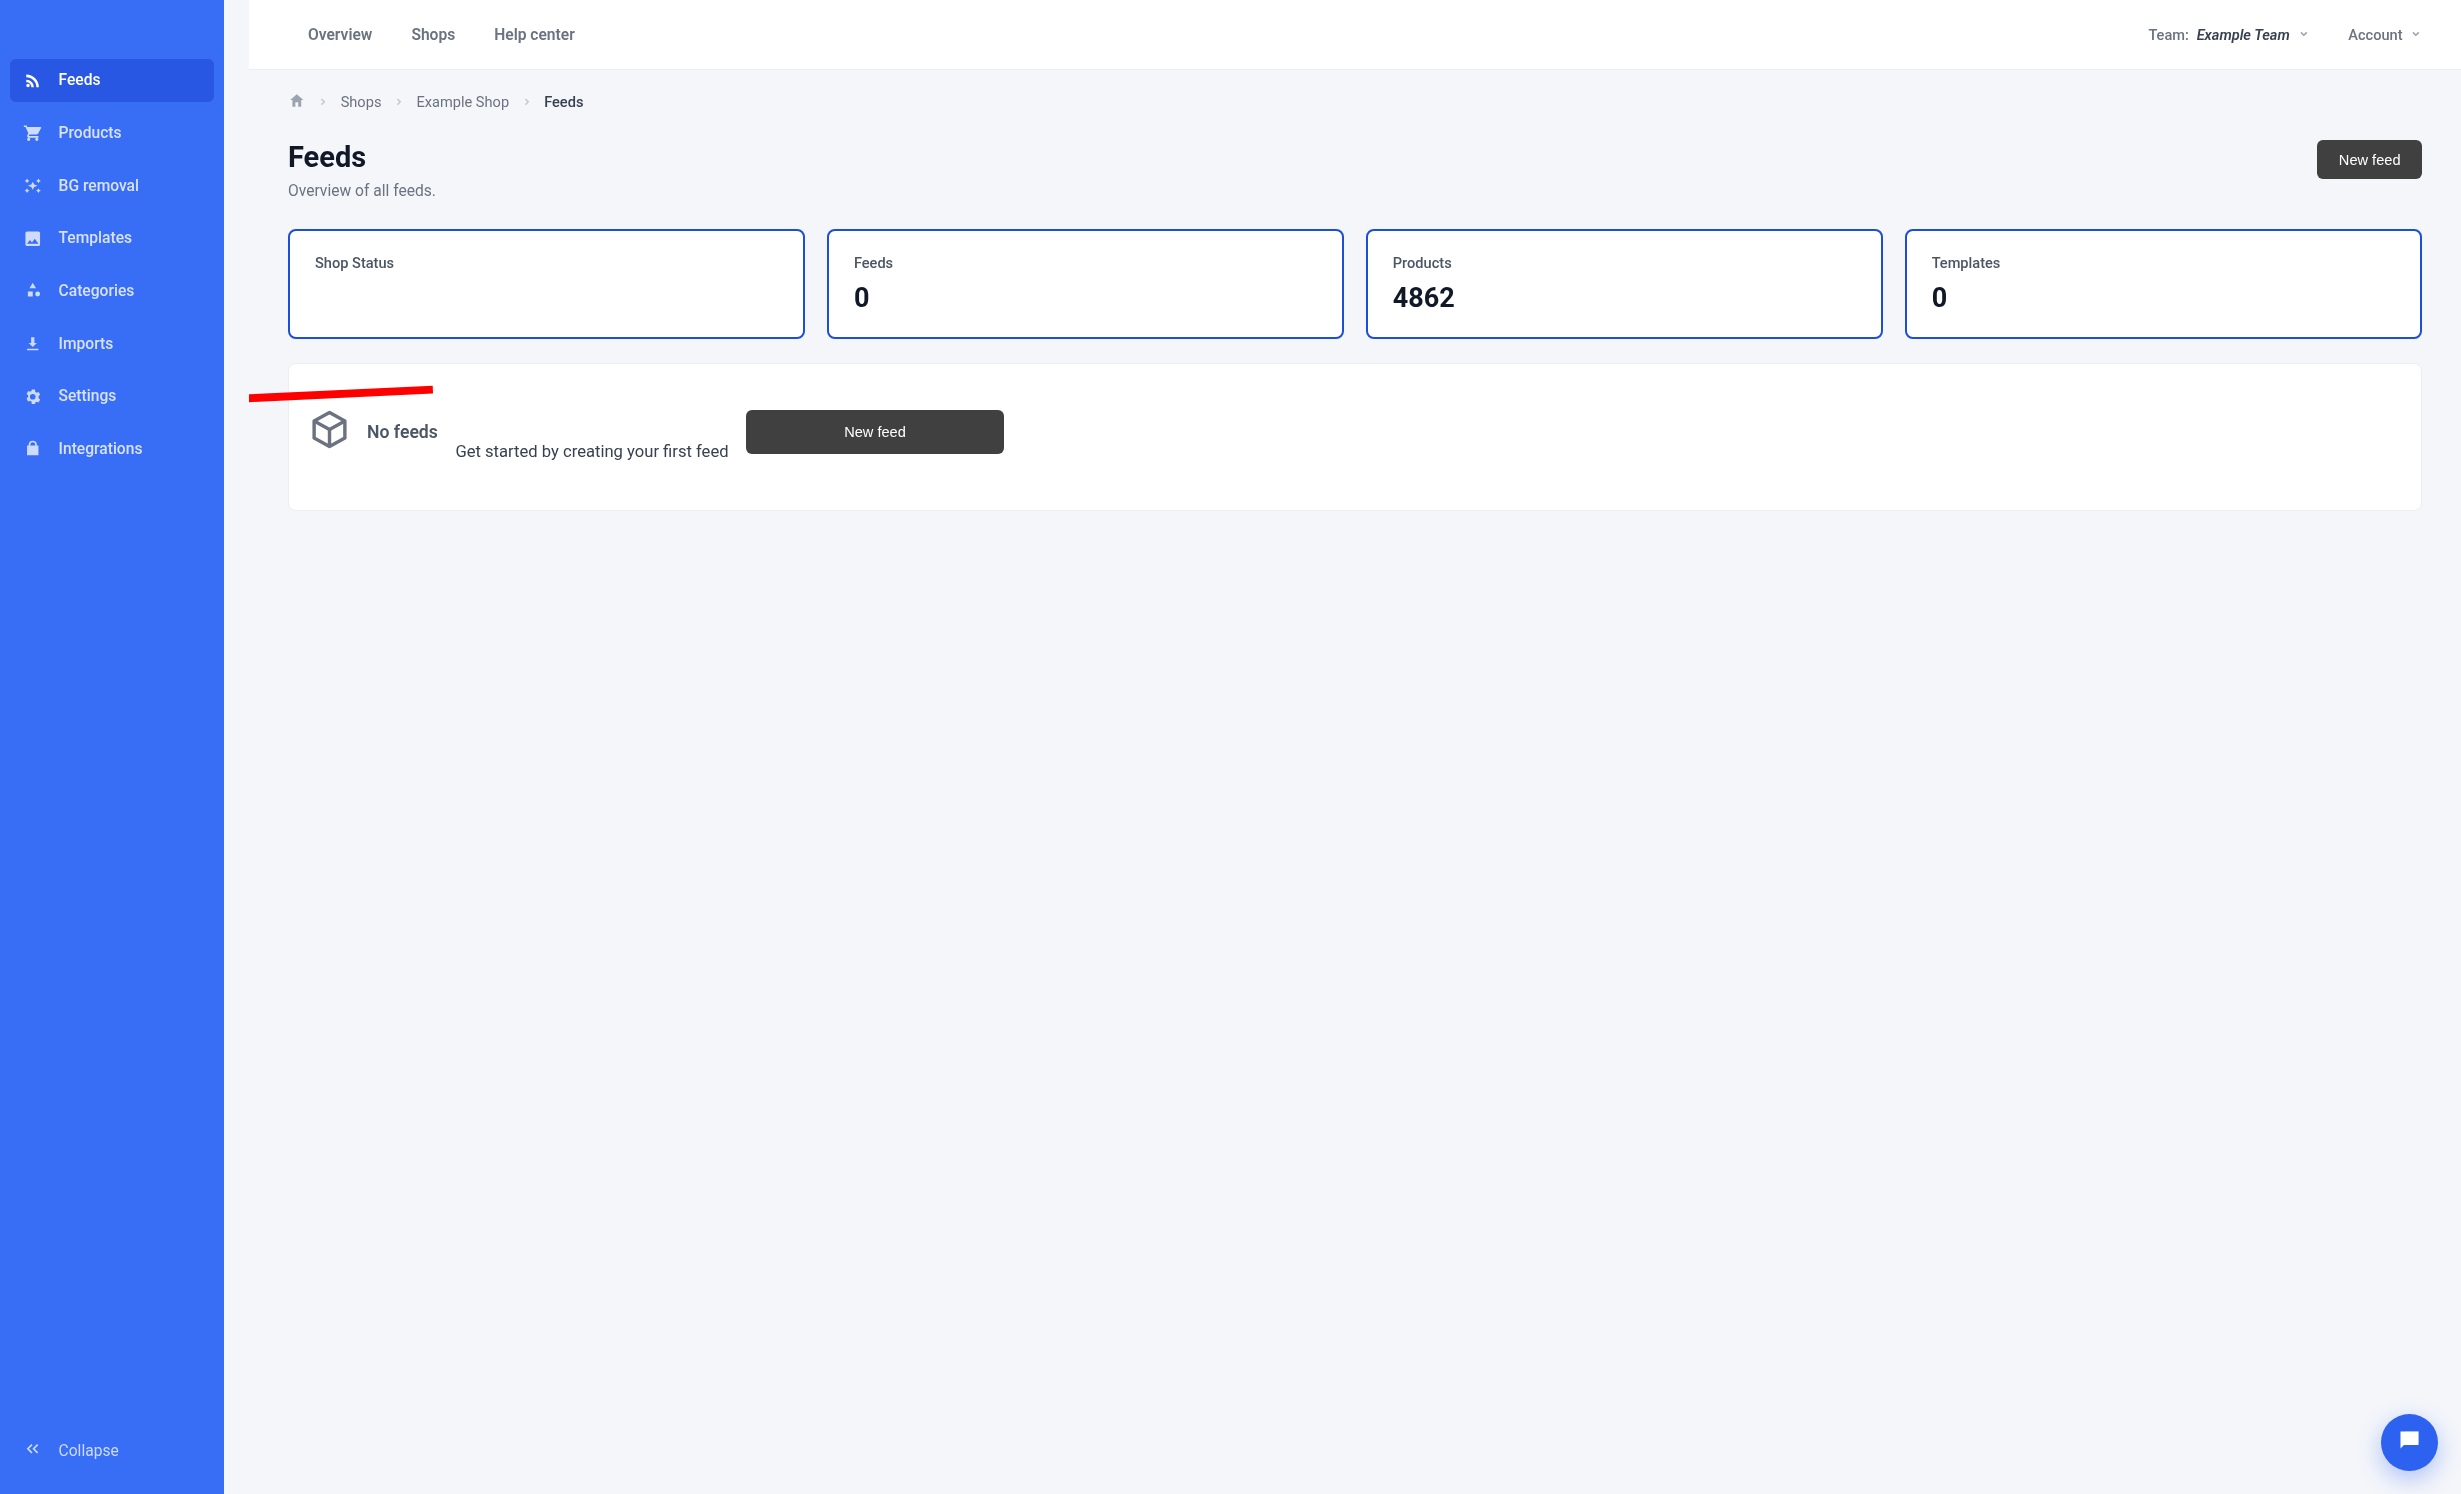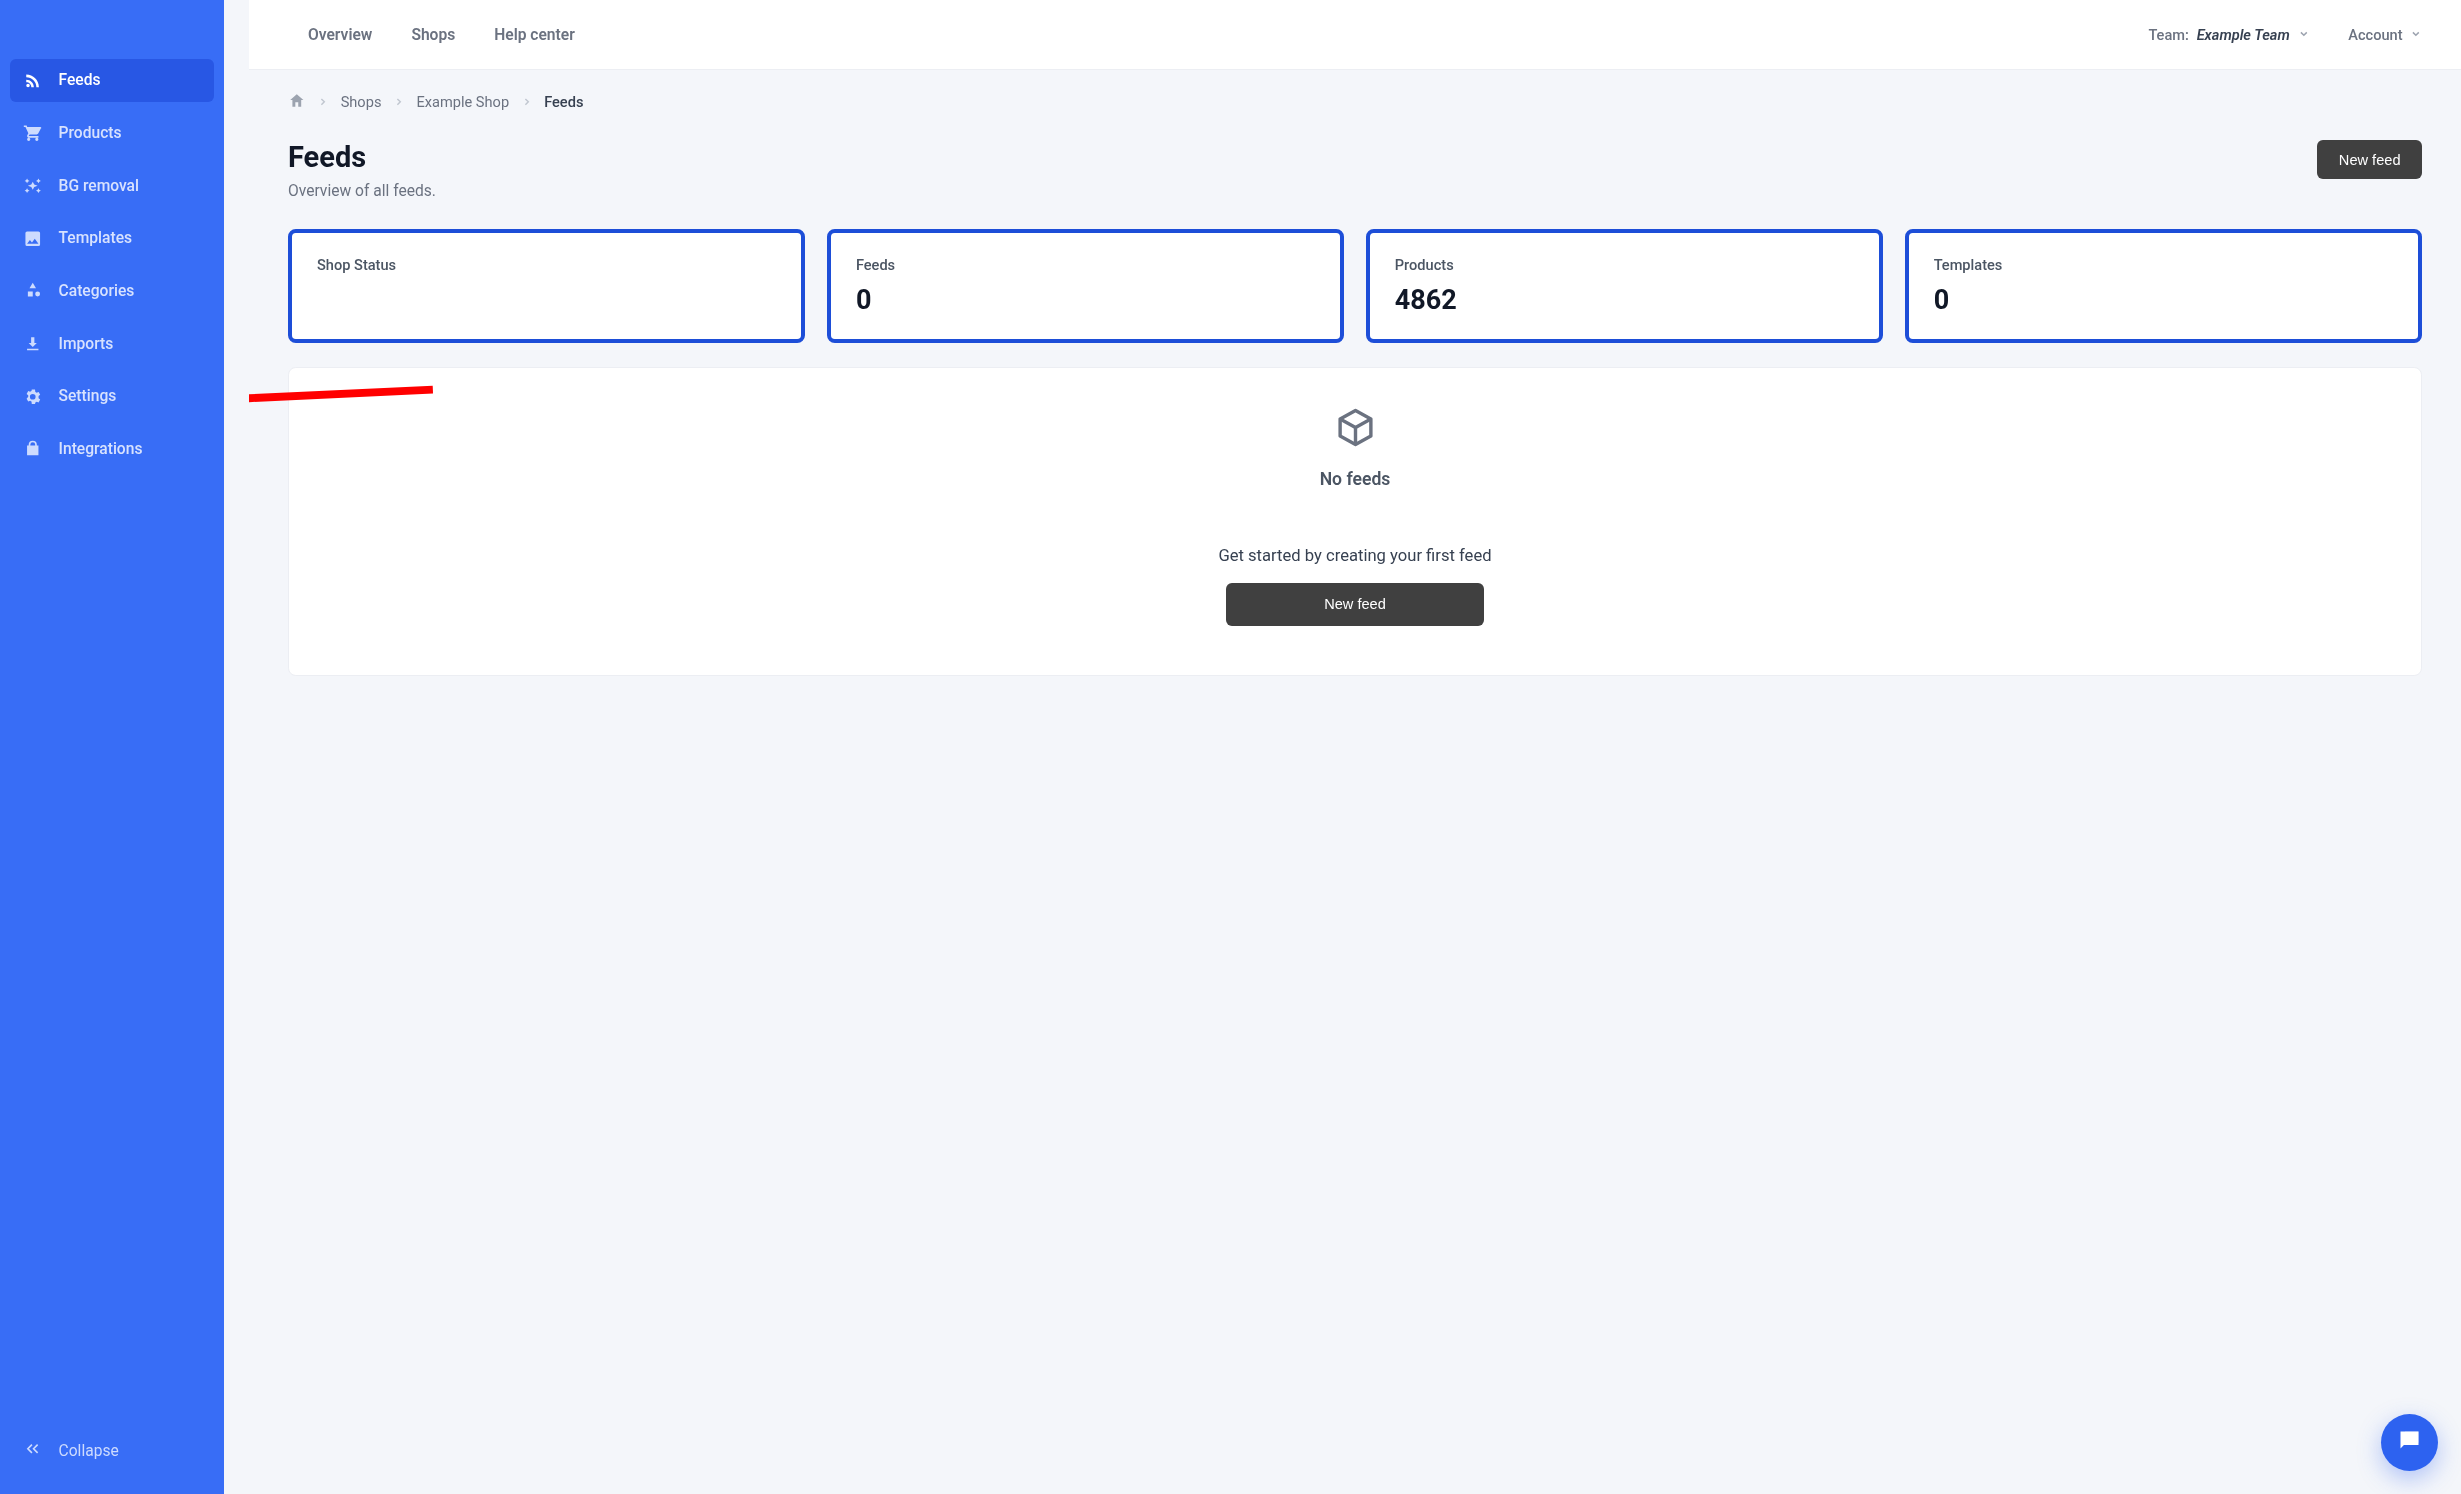--- a/index.html
+++ b/index.html
@@ -78,31 +78,31 @@
   .page-subtitle { font-size: 15.6px; color: #6b7280; margin-top: 7.8px; }
 
   .btn-primary {
     background: #404040; color: #fff; border: none; border-radius: 5.9px;
     padding: 11.7px 21.5px; font-size: 14.6px; font-weight: 400; cursor: pointer;
   }
   .btn-primary.big { padding: 13.7px 98px; }
 
   .stats { display: grid; grid-template-columns: repeat(4,1fr); gap: 21.5px; margin-top: 29px; }
   .card {
-    background: #fff; border: 4px solid #1d4ed8; border-radius: 7.8px;
+    background: #fff; border: 2px solid #1d4ed8; border-radius: 7.8px;
     padding: 23.4px 25px;
   }
   .stat-label { font-size: 14.6px; color: #4b5563; font-weight: 500; }
   .stat-value { font-size: 27px; font-weight: 700; margin-top: 9.8px; color: #111827; }
   .stat-value.green { color: #34c759; }
 
   .empty-card {
     background: #fff; border: 1px solid #eceef3; border-radius: 7.8px;
     margin-top: 23.4px; padding: 39px 19.5px 49px 19.5px;
-    display: flex; flex-direction: column; align-items: center; gap: 17.6px;
+    display: flex; align-items: center; gap: 17.6px;
   }
   .empty-icon { color: #6b7280; }
   .empty-title { font-size: 17.6px; font-weight: 600; color: #4b5563; }
   .empty-desc { font-size: 16.6px; color: #374151; margin-top: 39px; }
 
   
   .arrow-annot {
     position: absolute;
     left: -60px;
     top: 308px;

